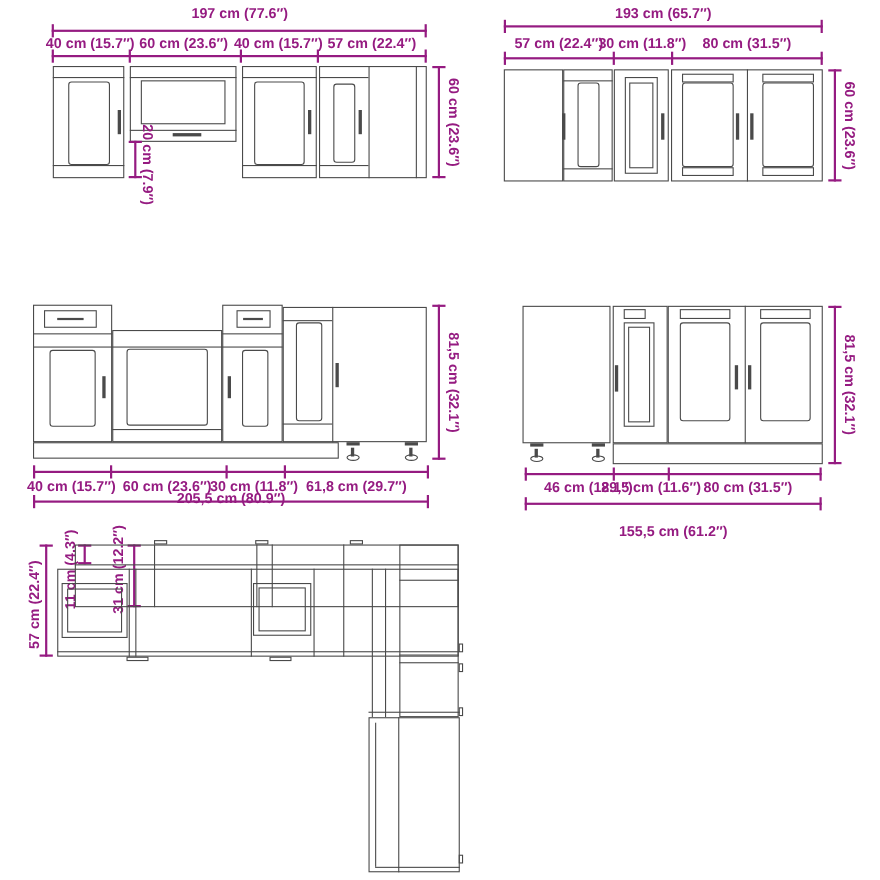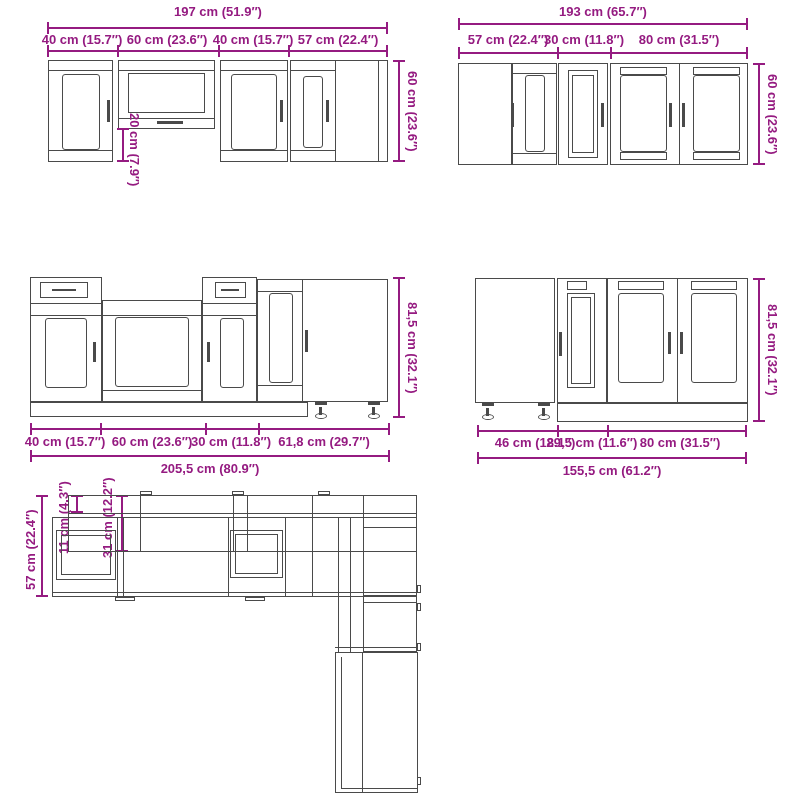--- a/index.html
+++ b/index.html
@@ -26,21 +26,21 @@
   .foot{position:absolute;width:12px;height:17px;border-top:3px solid var(--ln);box-sizing:border-box;}
   .foot::before{content:"";position:absolute;left:4px;top:2px;width:3px;height:8px;background:var(--ln);}
   .foot::after{content:"";position:absolute;left:0;bottom:0;width:10px;height:4px;border:1.5px solid var(--ln);border-radius:50%;}
 </style>
 </head>
 <body>
 
 <div id="stage">
 
   <div>
-    <div class="dl" style="left:118px;top:5px;width:200px">197 cm (51.9″)</div>
+    <div class="dl" style="left:118px;top:5px;width:200px">197 cm (77.6″)</div>
     <div class="dh" style="left:47px;top:27px;width:341px"></div>
     <div class="dl" style="left:32px;top:33px;width:100px">40 cm (15.7″)</div>
     <div class="dl" style="left:117px;top:33px;width:100px">60 cm (23.6″)</div>
     <div class="dl" style="left:203px;top:33px;width:100px">40 cm (15.7″)</div>
     <div class="dl" style="left:288px;top:33px;width:100px">57 cm (22.4″)</div>
     <div class="dh" style="left:47px;top:50px;width:341px">
         <i class="tk" style="left:70px"></i>
         <i class="tk" style="left:171px"></i>
         <i class="tk" style="left:241px"></i>
       </div>
@@ -153,21 +153,21 @@
     <div class="dh" style="left:30px;top:428px;width:360px">
         <i class="tk" style="left:70px"></i>
         <i class="tk" style="left:175px"></i>
         <i class="tk" style="left:228px"></i>
       </div>
     <div class="dl" style="left:15px;top:435px;width:100px">40 cm (15.7″)</div>
     <div class="dl" style="left:102px;top:435px;width:100px">60 cm (23.6″)</div>
     <div class="dl" style="left:181px;top:435px;width:100px">30 cm (11.8″)</div>
     <div class="dl" style="left:274px;top:435px;width:100px">61,8 cm (29.7″)</div>
     <div class="dh" style="left:30px;top:455px;width:360px"></div>
-    <div class="dl" style="left:110px;top:462px;width:200px">205,5 cm (80.9″)</div>
+    <div class="dl" style="left:110px;top:446px;width:200px">205,5 cm (80.9″)</div>
   </div>
 
   <div>
     <div class="b" style="left:475px;top:278px;width:80px;height:125px"></div>
     <div class="foot" style="left:482px;top:403px"></div>
     <div class="foot" style="left:538px;top:403px"></div>
 
     <div class="b" style="left:557px;top:278px;width:50px;height:125px"></div>
     <div class="b" style="left:567px;top:281px;width:20px;height:9px"></div>
     <div class="b" style="left:567px;top:293px;width:28px;height:95px"></div>
@@ -187,21 +187,21 @@
     <div class="dv" style="left:758px;top:278px;height:144px"></div>
     <div class="dlv" style="left:764px;top:278px;height:144px">81,5 cm (32.1″)</div>
     <div class="dh" style="left:477px;top:430px;width:270px">
         <i class="tk" style="left:80px"></i>
         <i class="tk" style="left:130px"></i>
       </div>
     <div class="dl" style="left:485px;top:436px;width:100px">46 cm (18.1″)</div>
     <div class="dl" style="left:542px;top:436px;width:100px">29,5 cm (11.6″)</div>
     <div class="dl" style="left:630px;top:436px;width:100px">80 cm (31.5″)</div>
     <div class="dh" style="left:477px;top:457px;width:270px"></div>
-    <div class="dl" style="left:512px;top:464px;width:200px">155,5 cm (61.2″)</div>
+    <div class="dl" style="left:512px;top:476px;width:200px">155,5 cm (61.2″)</div>
   </div>
 
   <div>
     <div class="dlu" style="left:23px;top:505px;height:90px">57 cm (22.4″)</div>
     <div class="dv" style="left:41px;top:495px;height:102px"></div>
     <div class="dlu" style="left:56px;top:484px;height:70px">11 cm (4.3″)</div>
     <div class="dv" style="left:76px;top:495px;height:18px"></div>
     <div class="dlu" style="left:100px;top:484px;height:74px">31 cm (12.2″)</div>
     <div class="dv" style="left:121px;top:495px;height:57px"></div>
 

